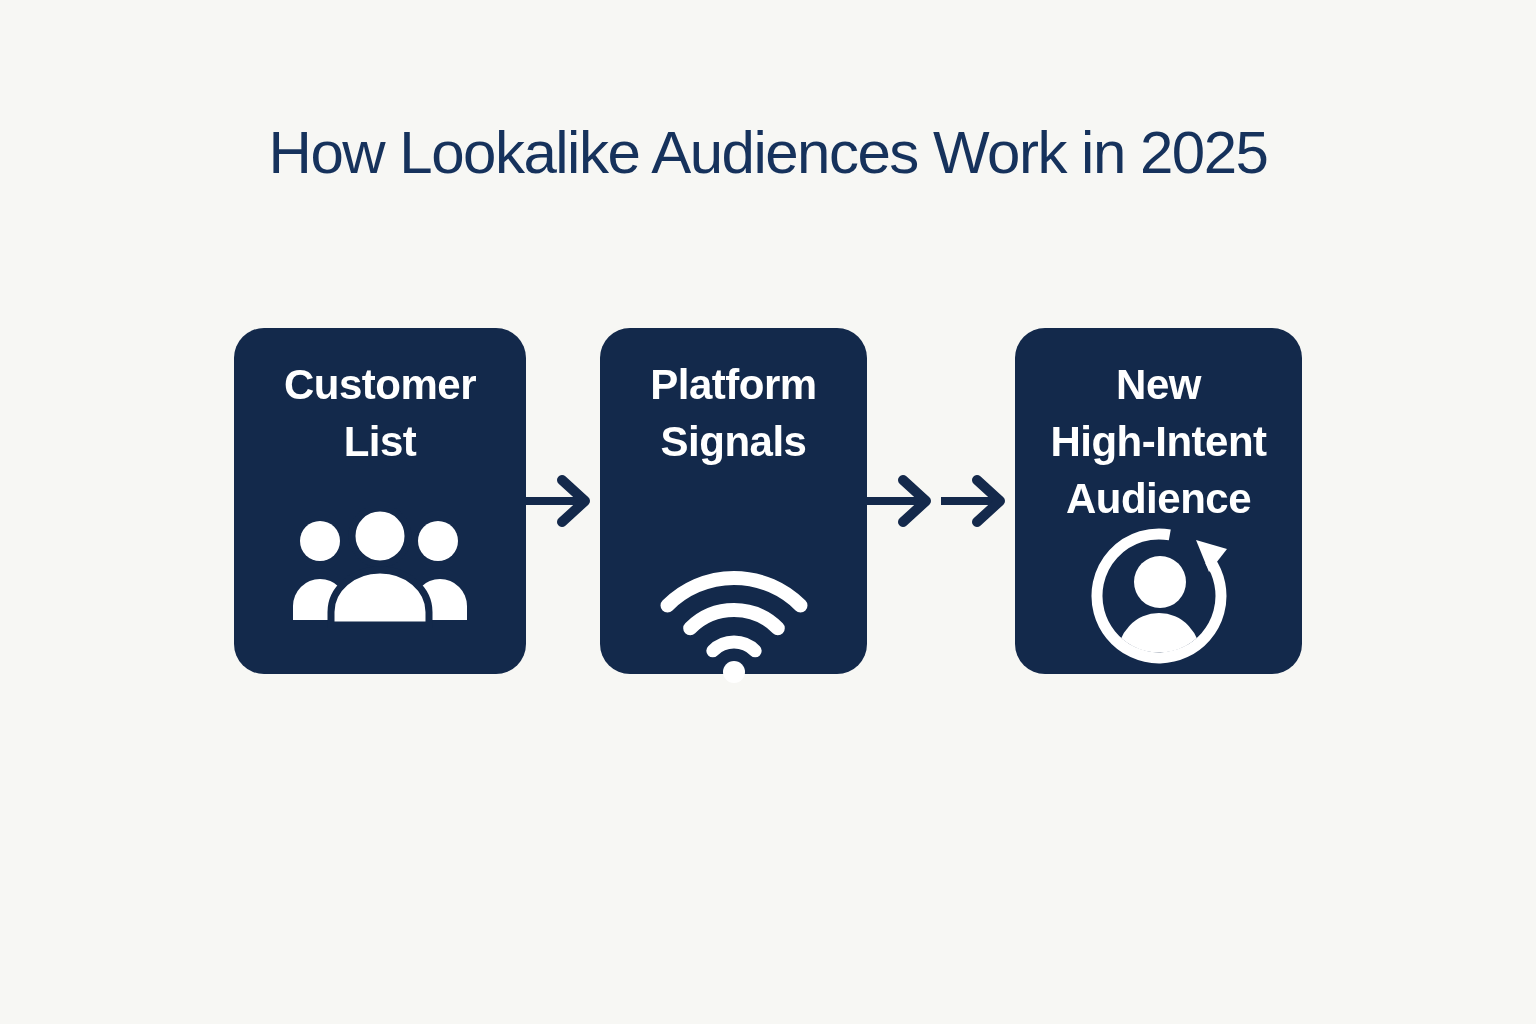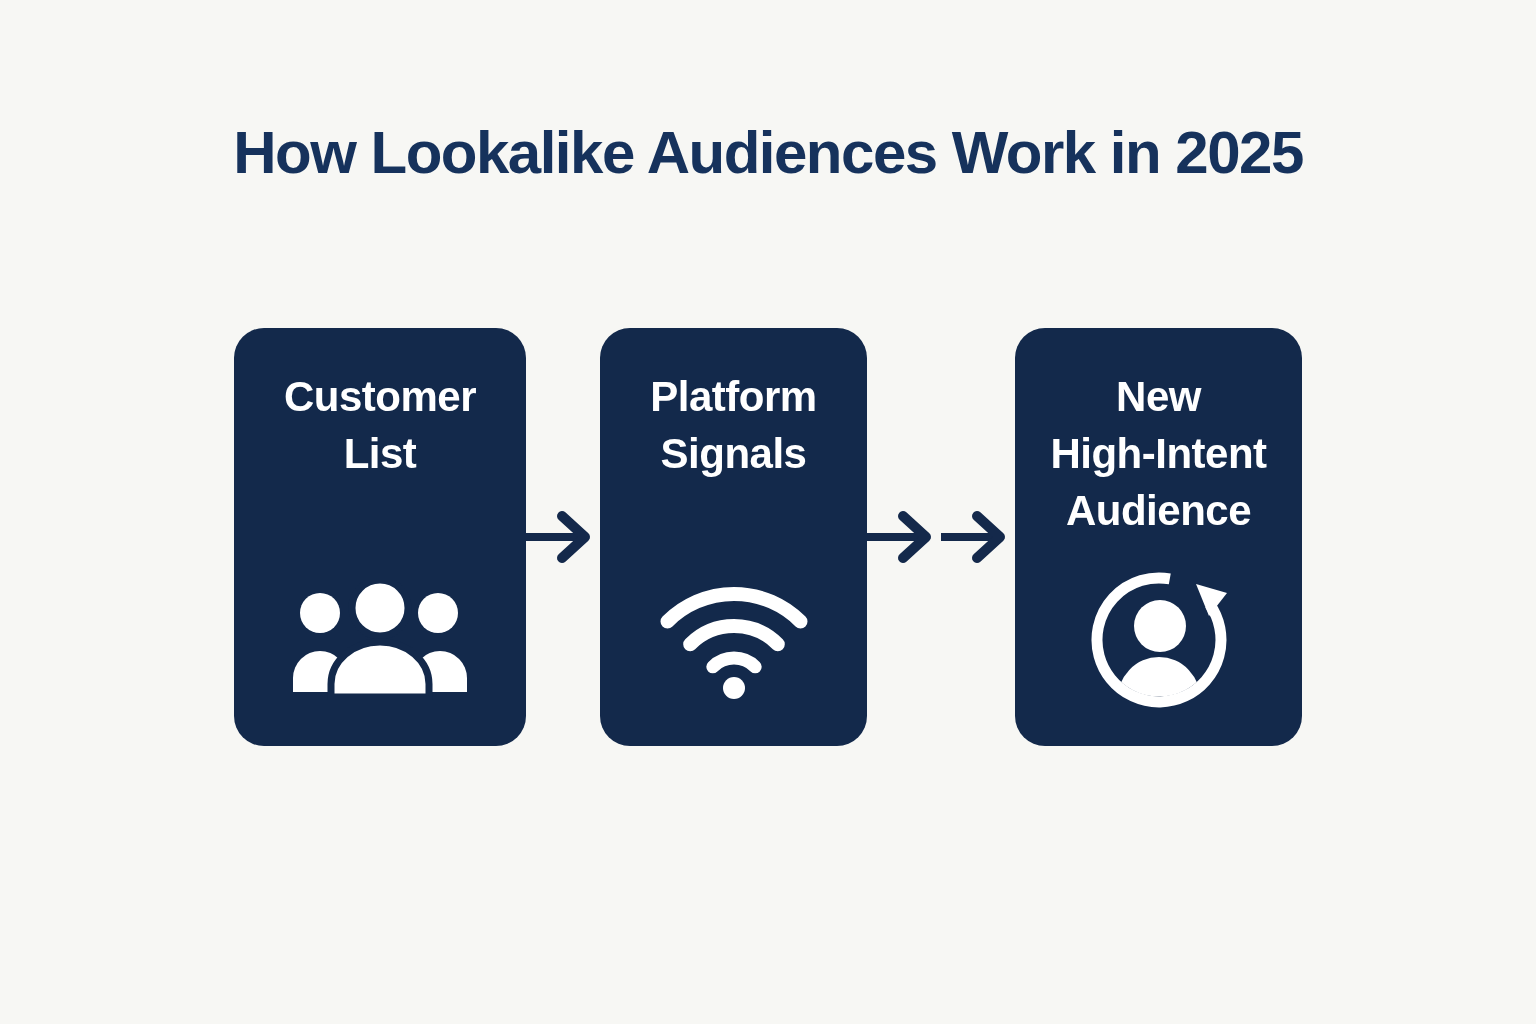--- a/index.html
+++ b/index.html
@@ -14,45 +14,45 @@
     width: 1536px; height: 1024px;
     background: var(--color-background);
     font-family: "Liberation Sans", "DejaVu Sans", sans-serif;
     overflow: hidden;
   }
   .page { position: relative; width: 1536px; height: 1024px; }
   .page-title {
     margin-top: 118px;
     text-align: center;
     font-size: 60px;
-    font-weight: 700;
+    font-weight: 400;
     letter-spacing: -1.5px;
     line-height: 1.15;
     color: var(--color-title);
   }
   .flow {
     margin-top: 141px;
     display: flex;
     justify-content: center;
     align-items: center;
   }
   .card {
-    height: 418px;
+    height: 346px;
     border-radius: 30px;
     background: var(--color-card);
     display: flex;
     flex-direction: column;
     align-items: center;
-    padding-top: 40px;
+    padding-top: 28px;
     flex: 0 0 auto;
   }
   .card-1 { width: 292px; }
   .card-2 { width: 267px; gap: 44px; }
   .card-3 { width: 258px; }
-  .card-4 { width: 287px; justify-content: center; }
+  .card-4 { width: 287px; }
   .card-label {
     color: var(--color-icon);
     font-size: 42px;
     font-weight: 700;
     letter-spacing: -0.5px;
     line-height: 1.36;
     text-align: center;
     white-space: pre-line;
   }
   .spacer { flex: 1 1 auto; }

